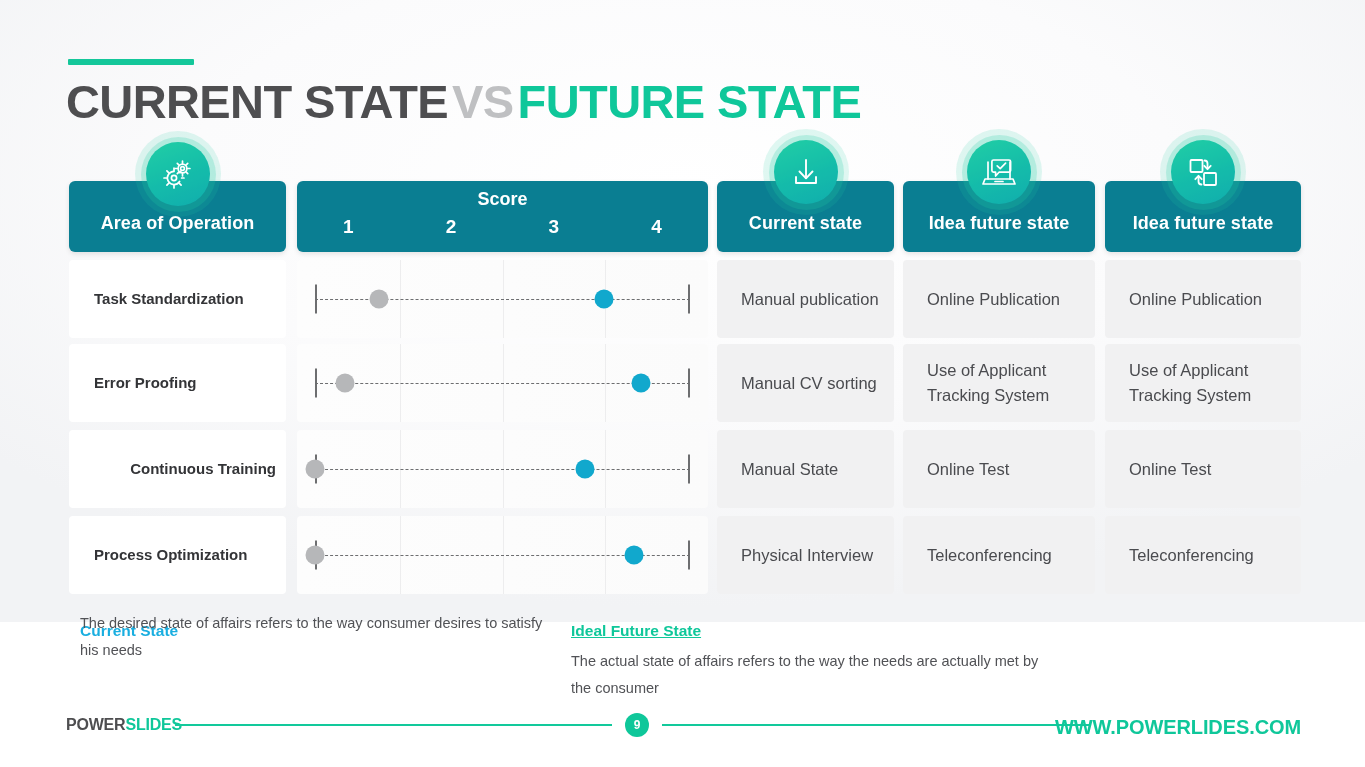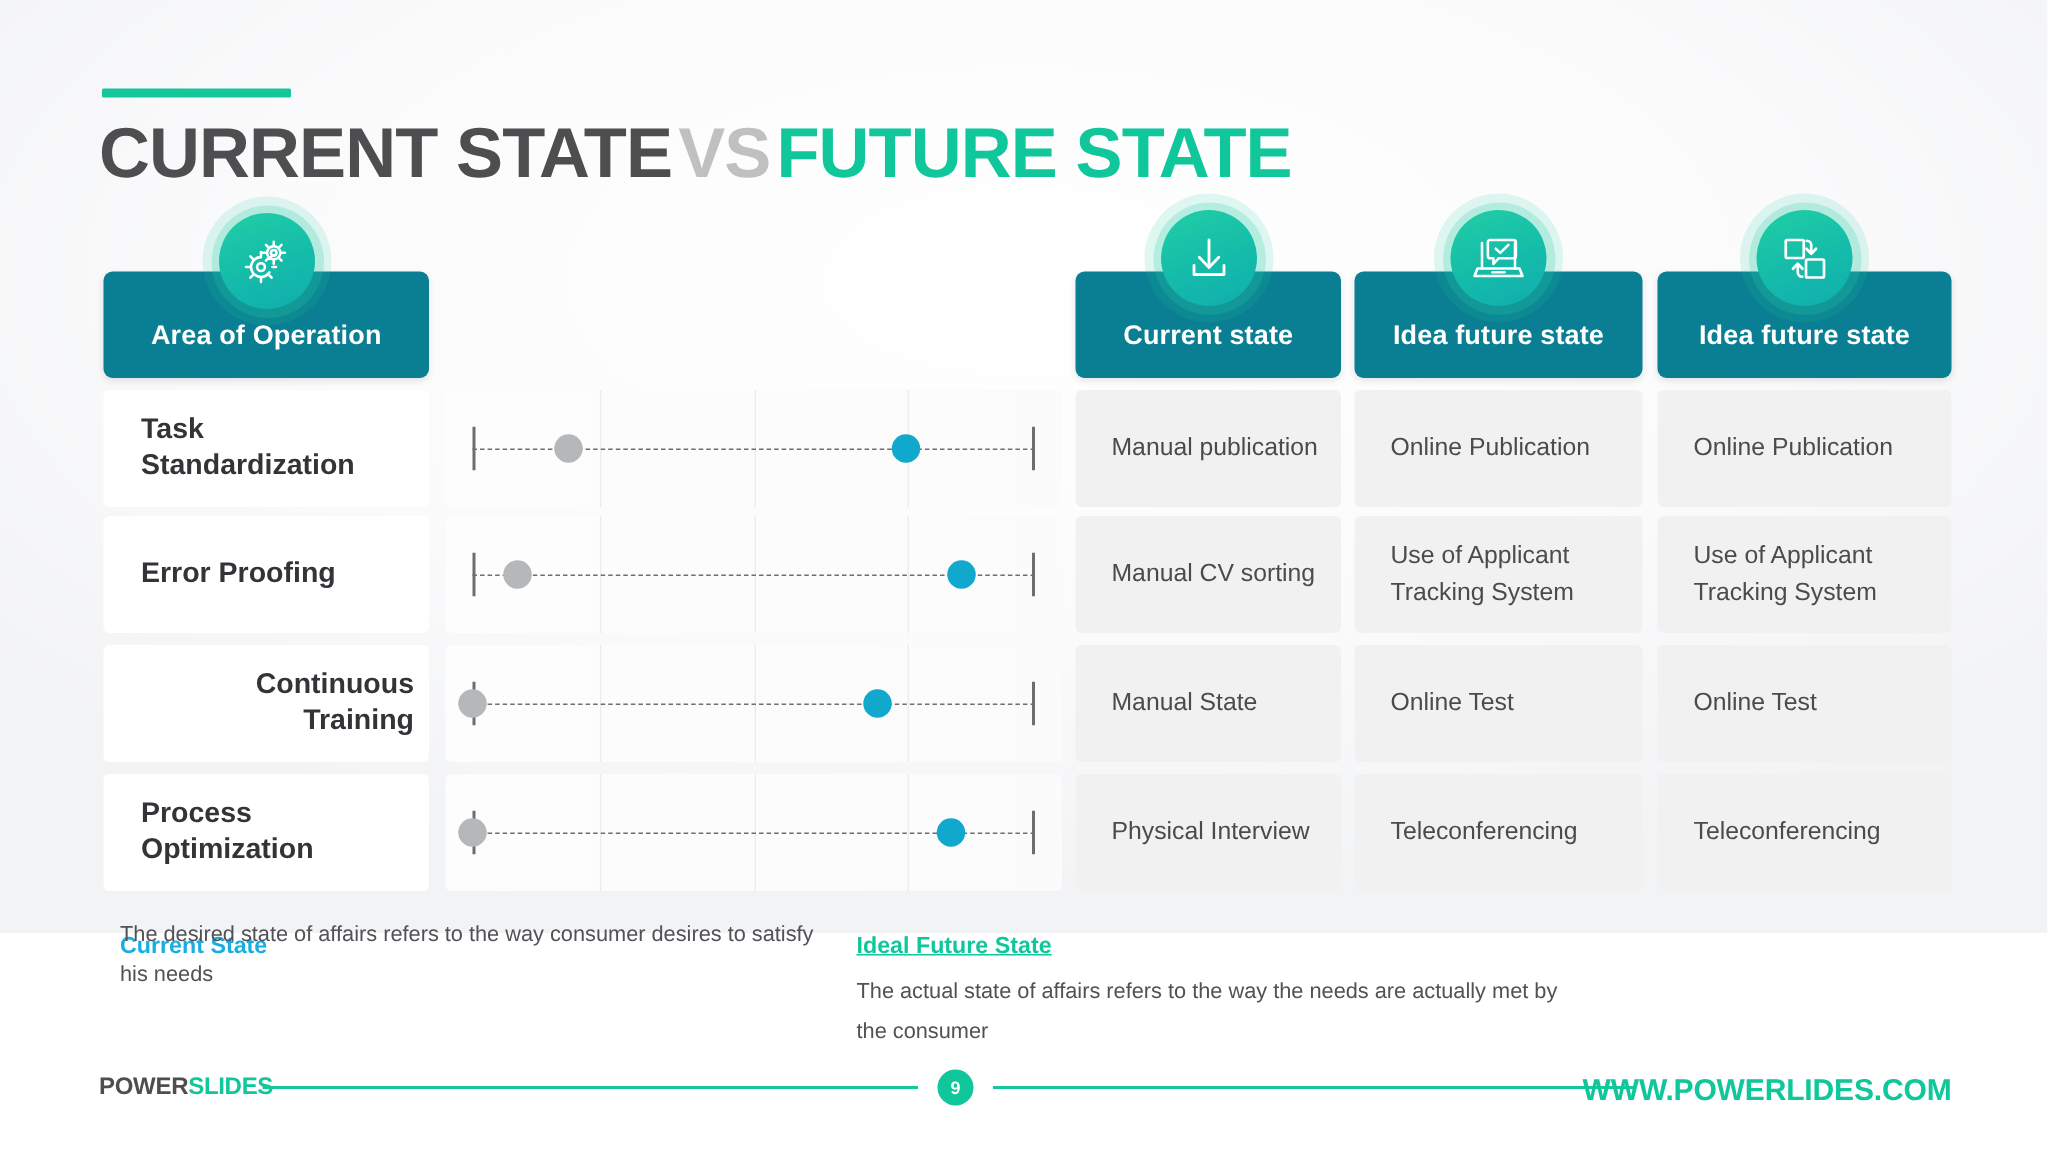--- a/index.html
+++ b/index.html
@@ -145,21 +145,21 @@
   .cell.track-cell {
     background: linear-gradient(90deg,#fdfdfd 0%,#fbfbfb 100%);
   }
 
   .row-label {
     position: absolute;
     left: 25px;
     right: 10px;
     top: 50%;
     transform: translateY(-50%);
-    font-size: 19px;
+    font-size: 15px;
     font-weight: 700;
     color: #333437;
     line-height: 24px;
   }
 
   .cell-text {
     position: absolute;
     left: 24px;
     right: 12px;
     top: 50%;
@@ -350,20 +350,29 @@
       <polyline points="25.7,11.8 22.5,15.2 19.3,11.8"></polyline>
       <path d="M13.5 22.5 L13.5 27.5 A3 3 0 0 0 16.5 30.5"></path>
       <polyline points="10.3,25.2 13.5,21.8 16.7,25.2"></polyline>
     </svg>
   </div>
 
   <div class="hdr" id="hdr-area">
     <div class="hdr-label">Area of Operation</div>
   </div>
 
+  <div class="hdr" id="hdr-score">
+    <div class="score-title">Score</div>
+    <div class="score-nums">
+      <span>1</span>
+      <span>2</span>
+      <span>3</span>
+      <span>4</span>
+    </div>
+  </div>
 
   <div class="hdr" id="hdr-current">
     <div class="hdr-label">Current state</div>
   </div>
 
   <div class="hdr" id="hdr-future1">
     <div class="hdr-label">Idea future state</div>
   </div>
 
   <div class="hdr" id="hdr-future2">

